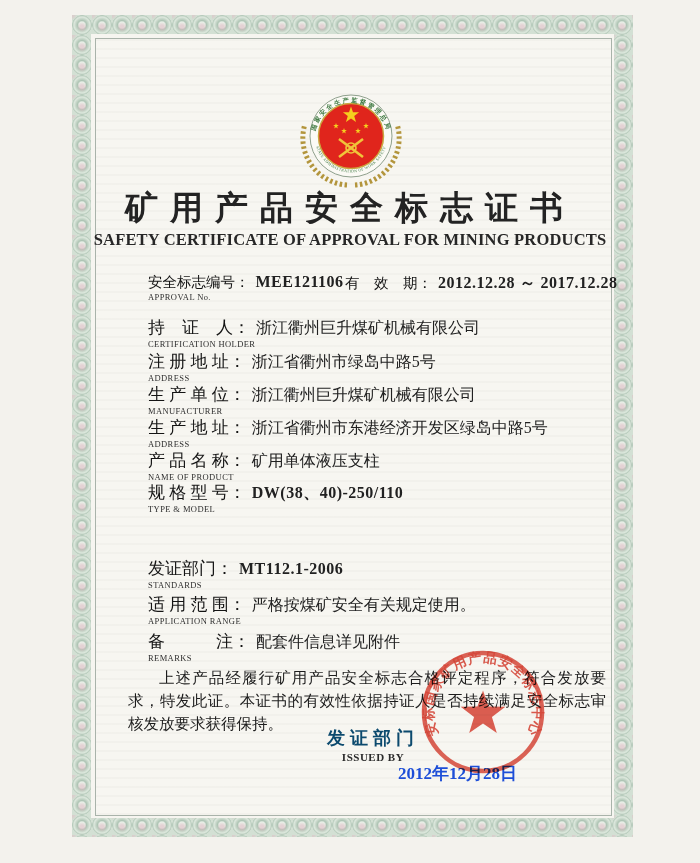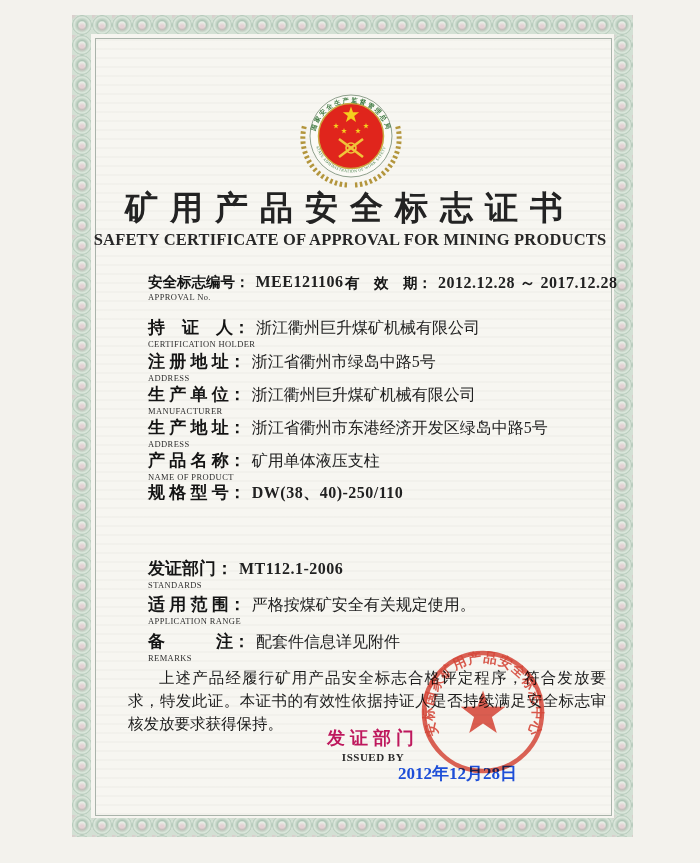--- a/index.html
+++ b/index.html
@@ -33,39 +33,39 @@
   .title{
     position:absolute;left:0;top:186px;width:100%;text-align:center;
     font-size:33px;font-weight:700;letter-spacing:12px;padding-left:0;
     box-sizing:border-box;color:#232323;
   }
   .subtitle{
     position:absolute;left:0;top:230px;width:100%;text-align:center;
     font-size:16.5px;font-weight:700;letter-spacing:0.2px;color:#272727;
   }
   .row{position:absolute;left:148px;white-space:nowrap;}
-  .lbl{font-weight:700;font-size:17px;color:#141414;}
+  .lbl{font-weight:400;font-size:17px;color:#141414;}
   .lbl.small{font-size:14.5px;}
   .val{font-size:16px;color:#212121;margin-left:6px;font-family:Liberation Serif, serif;}
   .val.latin{font-family:"Liberation Serif", serif;font-weight:600;letter-spacing:.5px;}
   .cap{
     display:block;font-size:8.5px;letter-spacing:.4px;color:#2e2e2e;
     font-family:"Liberation Serif", serif;margin-top:0px;line-height:10px;
   }
   .validity{position:absolute;left:197px;top:0;}
   .r1{top:273px;} .r2{top:316px;} .r3{top:350px;} .r4{top:383px;}
   .r5{top:416px;} .r6{top:449px;} .r7{top:481px;}
   .r8{top:557px;} .r9{top:593px;} .r10{top:630px;}
   .statement{
     position:absolute;left:128px;top:666px;width:478px;
     font-size:15.5px;line-height:23px;text-indent:2em;text-align:justify;
     color:#1d1d1d;
   }
   .issued{position:absolute;left:288px;top:726px;width:170px;text-align:center;}
-  .issued .cn{font-size:18px;font-weight:700;letter-spacing:5px;color:#be185d;}
+  .issued .cn{font-size:18px;font-weight:700;letter-spacing:5px;color:#0c4a6e;}
   .issued .en{display:block;font-size:11px;font-weight:700;letter-spacing:.5px;color:#2b2b2b;margin-top:1px;}
   .issue-date{position:absolute;left:398px;top:762px;font-size:17px;font-weight:600;color:#1d4ed8;}
   .seal{position:absolute;left:405px;top:634px;width:156px;height:156px;mix-blend-mode:multiply;opacity:.92;}
   .emblem{position:absolute;left:281px;top:84px;width:140px;height:110px;}
   .footer{
     position:absolute;right:75px;top:841px;font-size:11px;letter-spacing:1.5px;
     color:#7e8f83;font-weight:600;margin-top:44px;
   }
 </style>
 </head>
@@ -138,20 +138,21 @@
     <span class="cap">ADDRESS</span>
   </div>
 
   <div class="row r6">
     <span class="lbl">产 品 名 称：</span><span class="val">矿用单体液压支柱</span>
     <span class="cap">NAME OF PRODUCT</span>
   </div>
 
   <div class="row r7">
     <span class="lbl">规 格 型 号：</span><span class="val latin">DW(38、40)-250/110</span>
+    <span class="cap">TYPE &amp; MODEL</span>
   </div>
 
   <div class="row r8">
     <span class="lbl">发证部门：</span><span class="val latin">MT112.1-2006</span>
     <span class="cap">STANDARDS</span>
   </div>
 
   <div class="row r10">
     <span class="lbl">备　　　注：</span><span class="val">配套件信息详见附件</span>
     <span class="cap">REMARKS</span>

